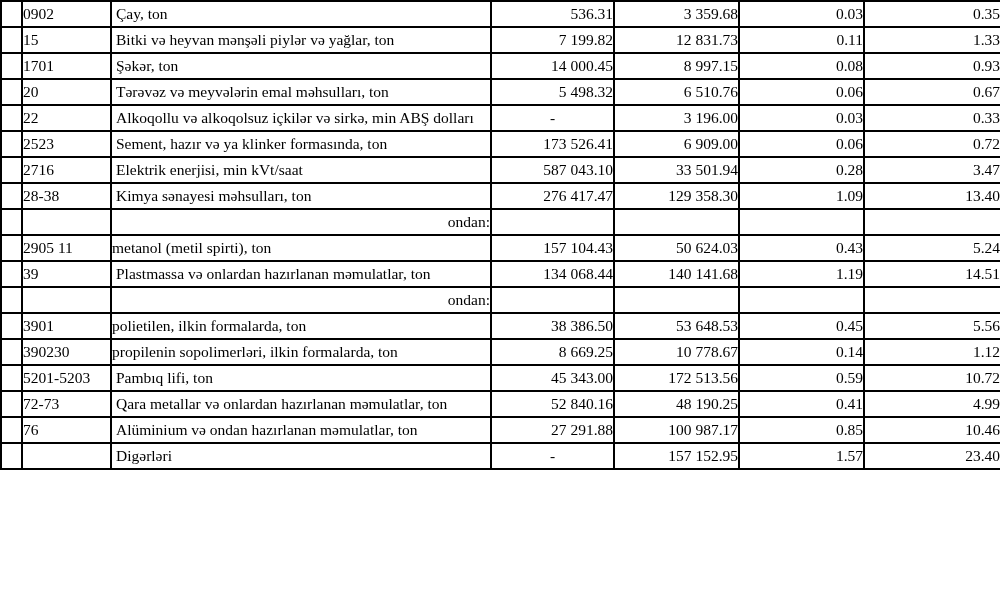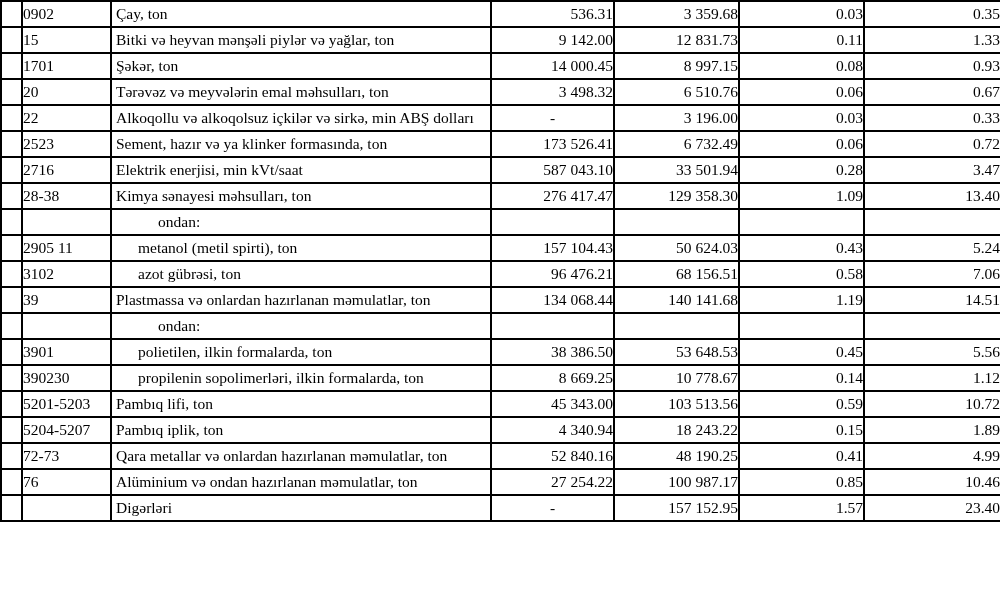--- a/index.html
+++ b/index.html
@@ -34,22 +34,22 @@
     color: #000000;
     white-space: nowrap;
     overflow: hidden;
     vertical-align: middle;
     padding: 0;
   }
   td.col-spacer { }
   td.col-code  { padding-left: 4px; text-align: left; }
   td.col-name  { text-align: left; }
   td.col-name.indent-none  { padding-left: 4px; }
-  td.col-name.indent-sub   { padding-left: 26px; }
-  td.col-name.indent-ondan { padding-left: 46px; }
+  td.col-name.indent-sub   { }
+  td.col-name.indent-ondan { padding-left: 46px; text-align: right; }
   td.col-num   { text-align: right; padding-right: 8px; }
   td.col-num.dash { text-align: center; padding-right: 0; }
 </style>
 </head>
 <body>
 
 <div class="canvas">
   <table class="data-table">
     <colgroup>
       <col style="width:21px">
@@ -67,58 +67,58 @@
           <td class="col-name indent-none">Çay, ton</td>
           <td class="col-num">536.31</td>
           <td class="col-num">3 359.68</td>
           <td class="col-num">0.03</td>
           <td class="col-num">0.35</td>
         </tr>
         <tr>
           <td class="col-spacer"></td>
           <td class="col-code">15</td>
           <td class="col-name indent-none">Bitki və heyvan mənşəli piylər və yağlar, ton</td>
-          <td class="col-num">9 142.00</td>
+          <td class="col-num">7 199.82</td>
           <td class="col-num">12 831.73</td>
           <td class="col-num">0.11</td>
           <td class="col-num">1.33</td>
         </tr>
         <tr>
           <td class="col-spacer"></td>
           <td class="col-code">1701</td>
           <td class="col-name indent-none">Şəkər, ton</td>
           <td class="col-num">14 000.45</td>
           <td class="col-num">8 997.15</td>
           <td class="col-num">0.08</td>
           <td class="col-num">0.93</td>
         </tr>
         <tr>
           <td class="col-spacer"></td>
           <td class="col-code">20</td>
           <td class="col-name indent-none">Tərəvəz və meyvələrin emal məhsulları, ton</td>
-          <td class="col-num">3 498.32</td>
+          <td class="col-num">5 498.32</td>
           <td class="col-num">6 510.76</td>
           <td class="col-num">0.06</td>
           <td class="col-num">0.67</td>
         </tr>
         <tr>
           <td class="col-spacer"></td>
           <td class="col-code">22</td>
           <td class="col-name indent-none">Alkoqollu və alkoqolsuz içkilər və sirkə, min ABŞ dolları</td>
           <td class="col-num dash">-</td>
           <td class="col-num">3 196.00</td>
           <td class="col-num">0.03</td>
           <td class="col-num">0.33</td>
         </tr>
         <tr>
           <td class="col-spacer"></td>
           <td class="col-code">2523</td>
           <td class="col-name indent-none">Sement, hazır və ya klinker formasında, ton</td>
           <td class="col-num">173 526.41</td>
-          <td class="col-num">6 732.49</td>
+          <td class="col-num">6 909.00</td>
           <td class="col-num">0.06</td>
           <td class="col-num">0.72</td>
         </tr>
         <tr>
           <td class="col-spacer"></td>
           <td class="col-code">2716</td>
           <td class="col-name indent-none">Elektrik enerjisi, min kVt/saat</td>
           <td class="col-num">587 043.10</td>
           <td class="col-num">33 501.94</td>
           <td class="col-num">0.28</td>
@@ -146,29 +146,20 @@
           <td class="col-spacer"></td>
           <td class="col-code">2905 11</td>
           <td class="col-name indent-sub">metanol (metil spirti), ton</td>
           <td class="col-num">157 104.43</td>
           <td class="col-num">50 624.03</td>
           <td class="col-num">0.43</td>
           <td class="col-num">5.24</td>
         </tr>
         <tr>
           <td class="col-spacer"></td>
-          <td class="col-code">3102</td>
-          <td class="col-name indent-sub">azot gübrəsi, ton</td>
-          <td class="col-num">96 476.21</td>
-          <td class="col-num">68 156.51</td>
-          <td class="col-num">0.58</td>
-          <td class="col-num">7.06</td>
-        </tr>
-        <tr>
-          <td class="col-spacer"></td>
           <td class="col-code">39</td>
           <td class="col-name indent-none">Plastmassa və onlardan hazırlanan məmulatlar, ton</td>
           <td class="col-num">134 068.44</td>
           <td class="col-num">140 141.68</td>
           <td class="col-num">1.19</td>
           <td class="col-num">14.51</td>
         </tr>
         <tr>
           <td class="col-spacer"></td>
           <td class="col-code"></td>
@@ -194,47 +185,38 @@
           <td class="col-num">8 669.25</td>
           <td class="col-num">10 778.67</td>
           <td class="col-num">0.14</td>
           <td class="col-num">1.12</td>
         </tr>
         <tr>
           <td class="col-spacer"></td>
           <td class="col-code">5201-5203</td>
           <td class="col-name indent-none">Pambıq lifi, ton</td>
           <td class="col-num">45 343.00</td>
-          <td class="col-num">103 513.56</td>
+          <td class="col-num">172 513.56</td>
           <td class="col-num">0.59</td>
           <td class="col-num">10.72</td>
-        </tr>
-        <tr>
-          <td class="col-spacer"></td>
-          <td class="col-code">5204-5207</td>
-          <td class="col-name indent-none">Pambıq iplik, ton</td>
-          <td class="col-num">4 340.94</td>
-          <td class="col-num">18 243.22</td>
-          <td class="col-num">0.15</td>
-          <td class="col-num">1.89</td>
         </tr>
         <tr>
           <td class="col-spacer"></td>
           <td class="col-code">72-73</td>
           <td class="col-name indent-none">Qara metallar və onlardan hazırlanan məmulatlar, ton</td>
           <td class="col-num">52 840.16</td>
           <td class="col-num">48 190.25</td>
           <td class="col-num">0.41</td>
           <td class="col-num">4.99</td>
         </tr>
         <tr>
           <td class="col-spacer"></td>
           <td class="col-code">76</td>
           <td class="col-name indent-none">Alüminium və ondan hazırlanan məmulatlar, ton</td>
-          <td class="col-num">27 254.22</td>
+          <td class="col-num">27 291.88</td>
           <td class="col-num">100 987.17</td>
           <td class="col-num">0.85</td>
           <td class="col-num">10.46</td>
         </tr>
         <tr>
           <td class="col-spacer"></td>
           <td class="col-code"></td>
           <td class="col-name indent-none">Digərləri</td>
           <td class="col-num dash">-</td>
           <td class="col-num">157 152.95</td>

